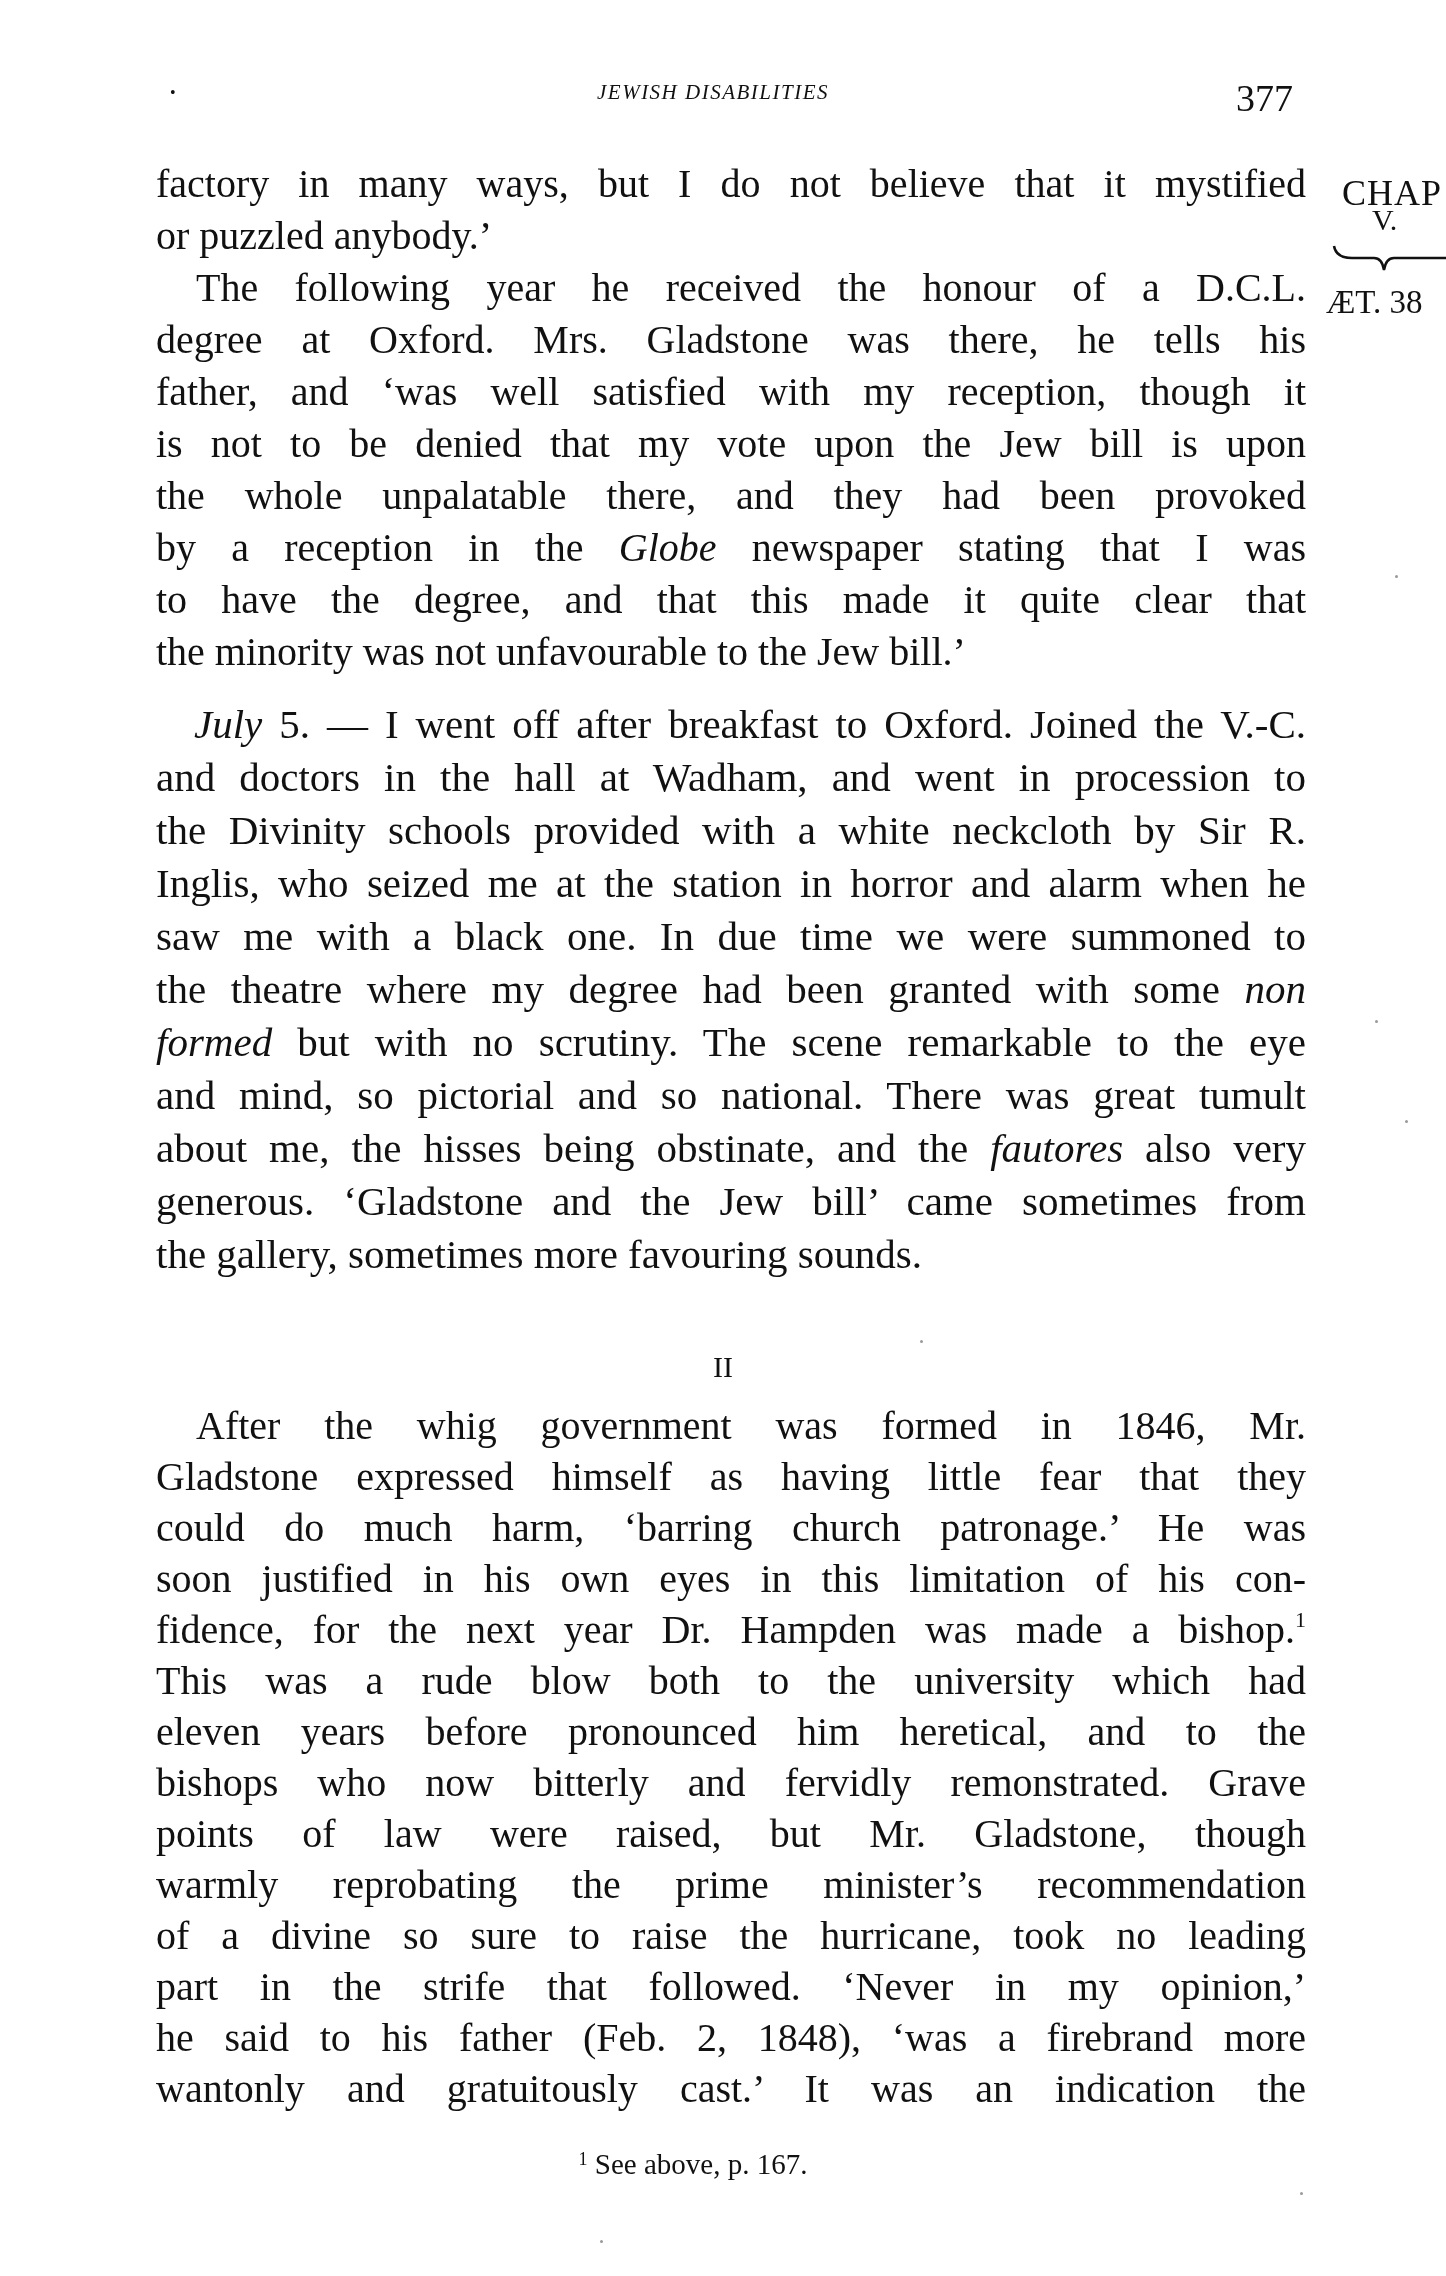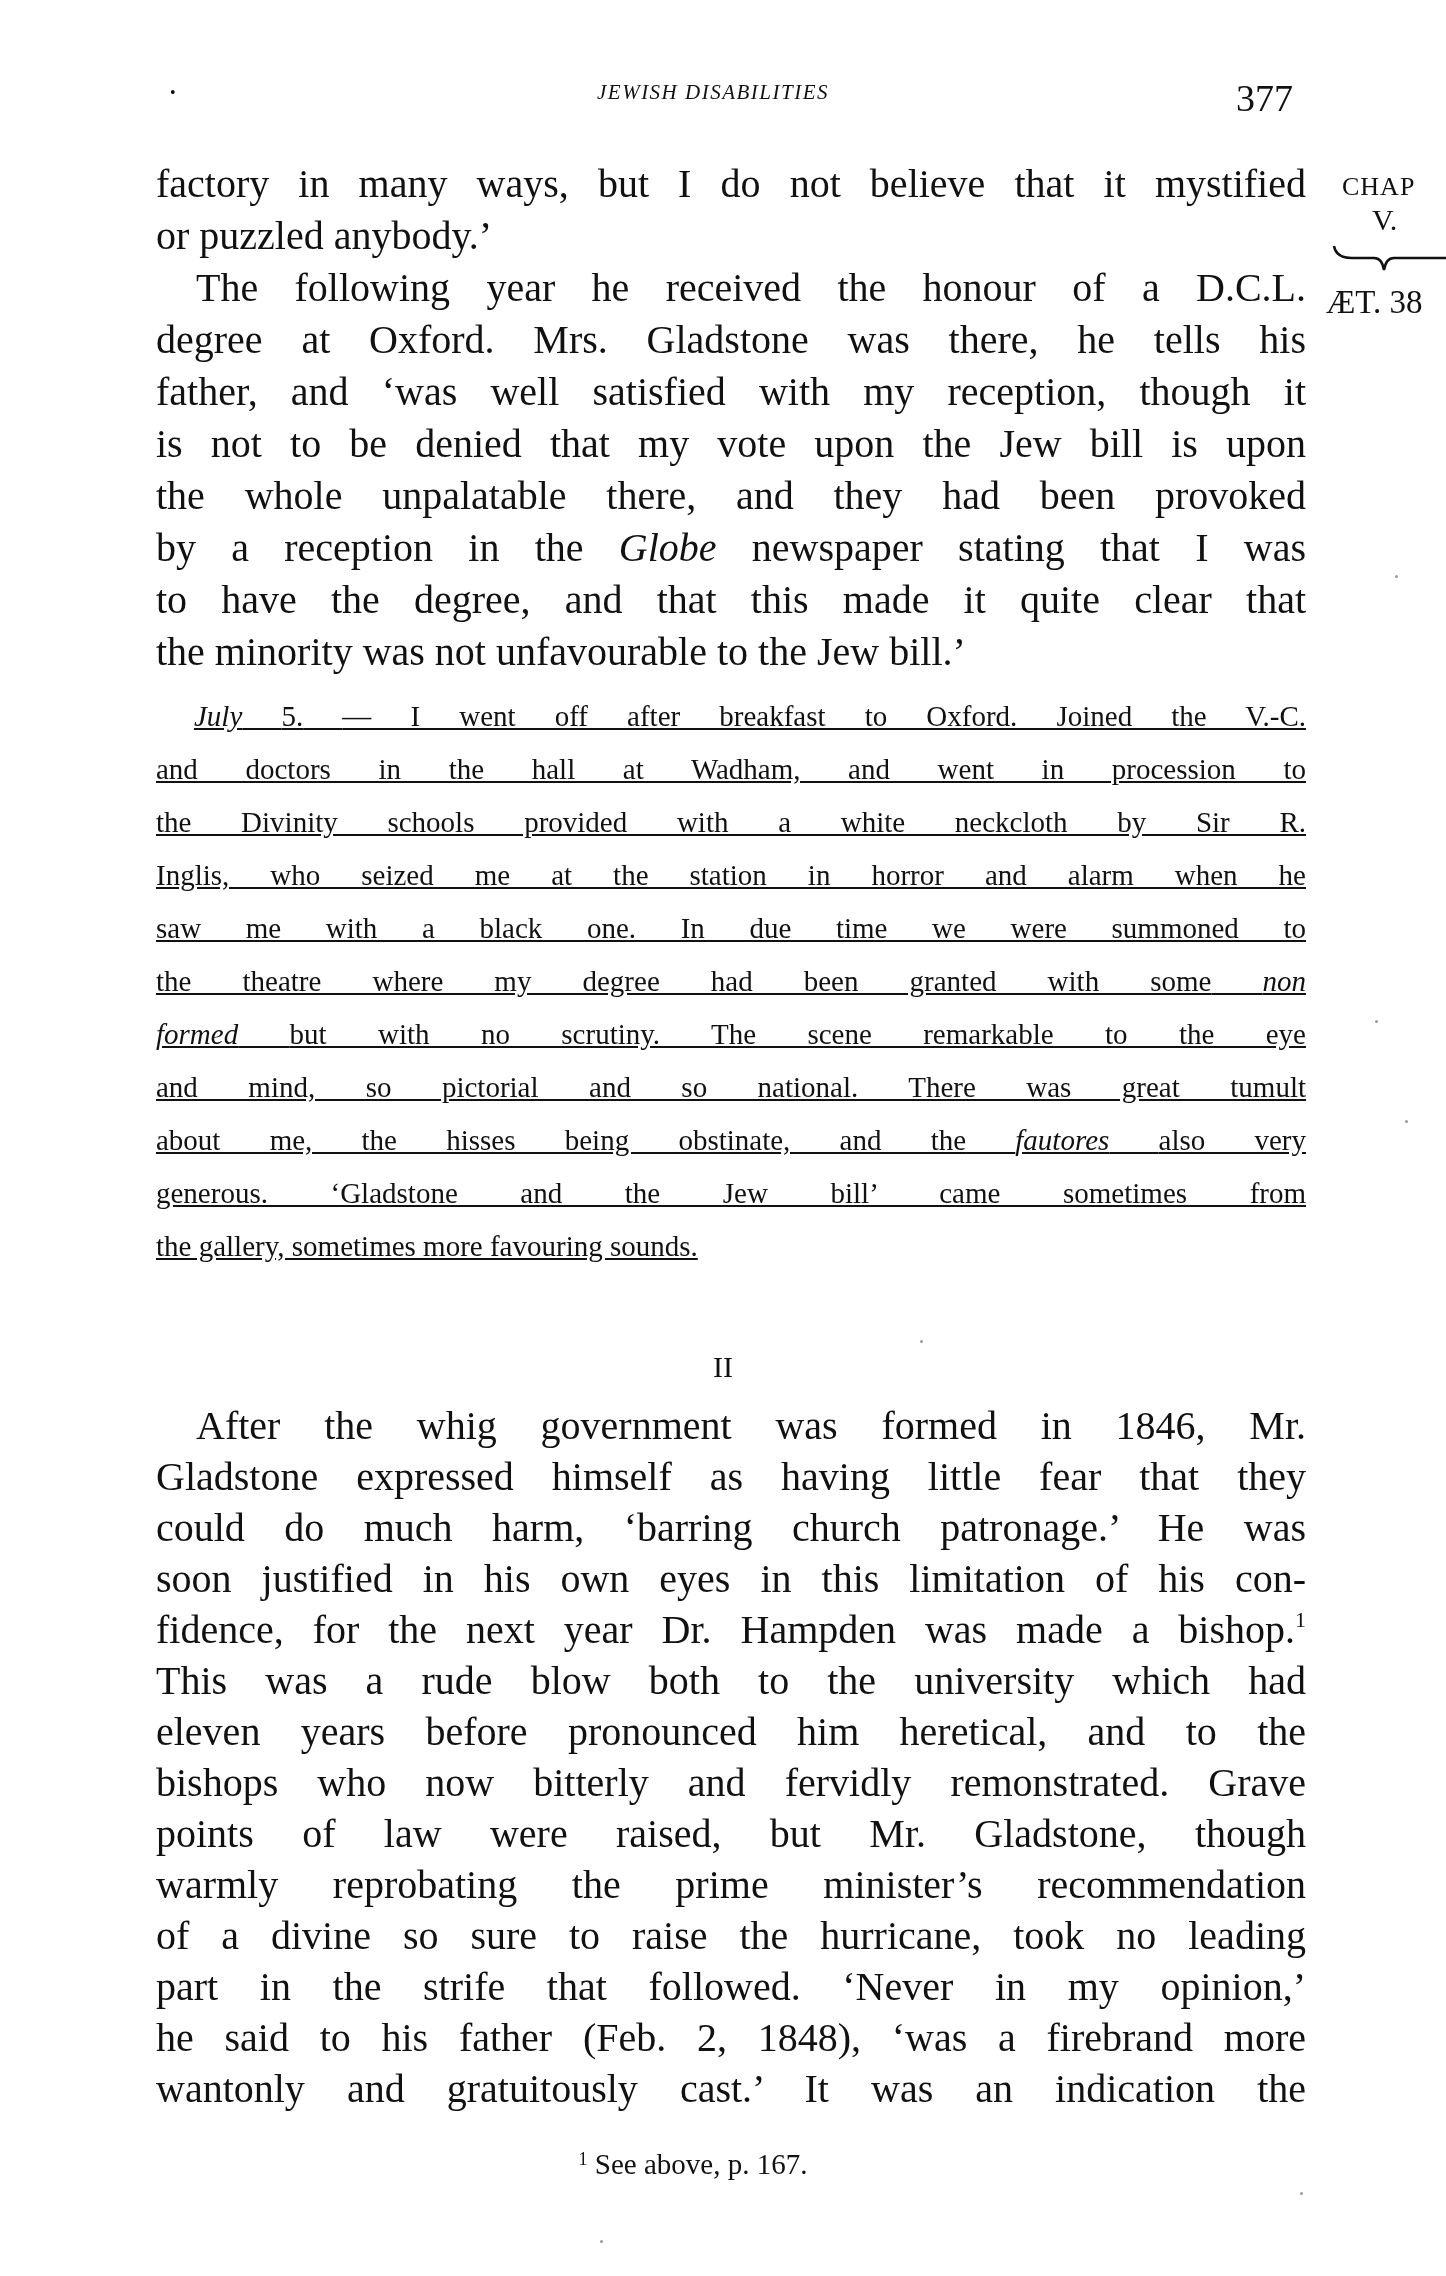--- a/index.html
+++ b/index.html
@@ -16,29 +16,29 @@
   }
   .running-head span { display: inline-block; transform: translateX(-10px); }
   .page-number { left: 1236px; top: 76px; font-size: 38px; text-align: right; }
 
   .line {
     position: absolute; left: 156px; width: 1150px;
     white-space: nowrap; text-align: justify; text-align-last: justify;
   }
   .line.last { text-align-last: left; }
   .main { font-size: 40px; }
-  .extract { font-size: 29px; text-decoration: underline; }
+  .extract { font-size: 41px; }
   .indent-main { left: 196px !important; width: 1110px !important; }
   .indent-ext { left: 194px !important; width: 1112px !important; }
   .section-num { left: 0; width: 1446px; top: 1350px; text-align: center; font-size: 30px; }
   .footnote { left: 0; width: 1446px; top: 2148px; text-align: center; font-size: 29px; transform: translateX(-30px); }
   .footnote sup { font-size: 18px; vertical-align: 9px; }
   .fn-ref { font-size: 22px; vertical-align: 16px; }
 
-  .margin-chap { left: 1342px; top: 172px; font-size: 26px; letter-spacing: 1px; white-space: nowrap; }
+  .margin-chap { left: 1342px; top: 172px; font-size: 36px; letter-spacing: 1px; white-space: nowrap; }
   .margin-vol { left: 1372px; top: 203px; font-size: 30px; }
   .margin-brace { left: 1330px; top: 240px; width: 120px; height: 40px; }
   .margin-aet { left: 1326px; top: 284px; font-size: 33px; white-space: nowrap; text-align: center; }
   .speck { position: absolute; width: 3px; height: 3px; background: #9a9a9a; border-radius: 50%; }
 </style>
 </head>
 <body>
 
 <div class="abs stray-mark">•</div>
 <div class="abs running-head"><span>JEWISH DISABILITIES</span></div>

